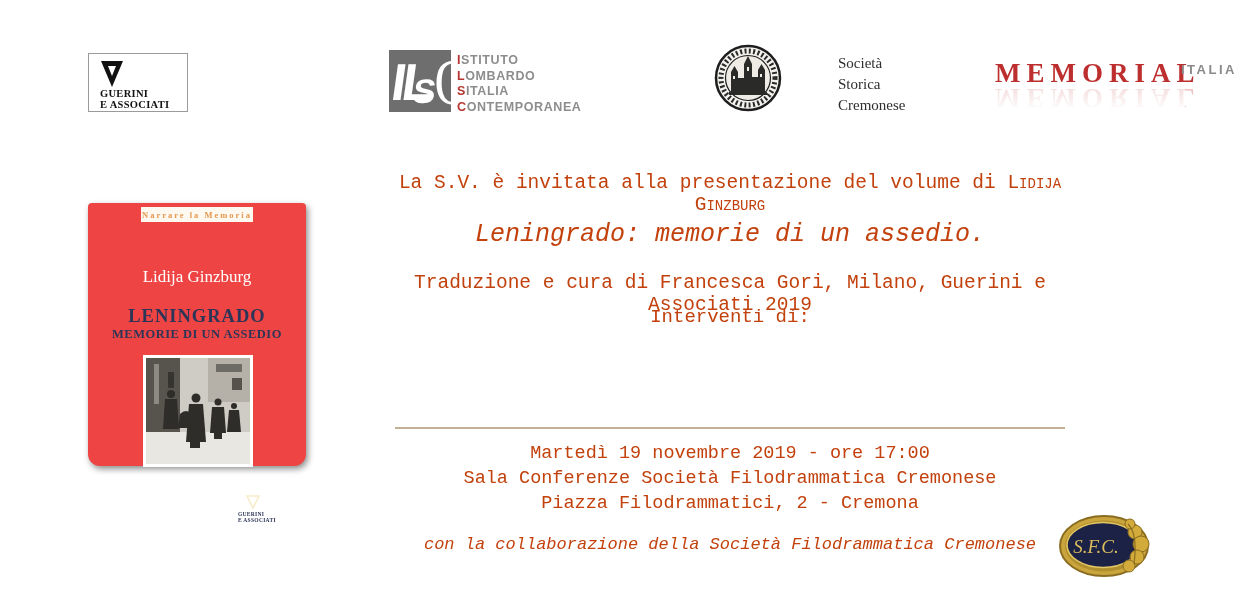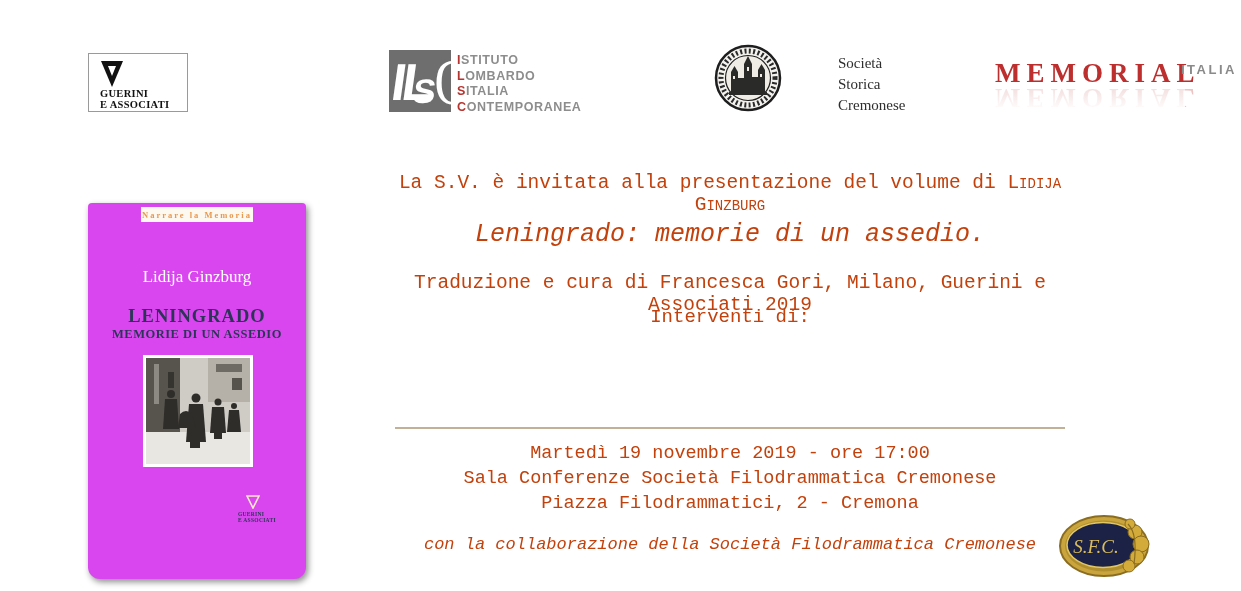--- a/index.html
+++ b/index.html
@@ -33,22 +33,22 @@
   .logo-memorial { position:absolute; left:995px; top:58px; width:190px; height:46px; }
   .mem-word { font-family:"Liberation Serif",serif; font-weight:900; font-size:27px;
     letter-spacing:6px; color:#bd2f2e; white-space:nowrap; }
   .mem-reflect { position:absolute; left:0; top:24px; transform:scaleY(-1); opacity:.28; }
   .mem-fade { position:absolute; left:0; top:30px; width:190px; height:26px;
     background:linear-gradient(to bottom, rgba(255,255,255,.45), #ffffff 85%); }
   .mem-italia { position:absolute; left:147px; top:4px; font-family:"Liberation Sans",sans-serif;
     font-size:13px; letter-spacing:2.5px; color:#8a8a8a; font-weight:bold;padding-left:39px; }
 
   
-  .cover { position:absolute; left:88px; top:203px; width:218px; height:376px;
-    background:#d946ef; border-radius:4px 4px 12px 12px;
+  .cover { position:absolute; left:88px; top:203px; width:218px; height:263px;
+    background:#ef4444; border-radius:4px 4px 12px 12px;
     box-shadow:2px 3px 6px rgba(0,0,0,.45); }
   .series-band { position:absolute; left:53px; top:4px; width:112px; height:15px;
     background:#fdf8f0; display:flex; align-items:center; justify-content:center; }
   .series-band span { font-family:"Liberation Serif",serif; font-weight:bold; font-size:8.5px;
     letter-spacing:2px; color:#e8984f; white-space:nowrap; }
   .cover-author { position:absolute; left:0; top:64px; width:100%; text-align:center;
     color:#ffffff; font-size:17px; font-family:"Liberation Serif",serif; }
   .cover-title { position:absolute; left:0; top:103px; width:100%; text-align:center;
     color:#2c3557; font-weight:bold; font-size:18.5px; letter-spacing:1px; }
   .cover-subtitle { position:absolute; left:0; top:124px; width:100%; text-align:center;

